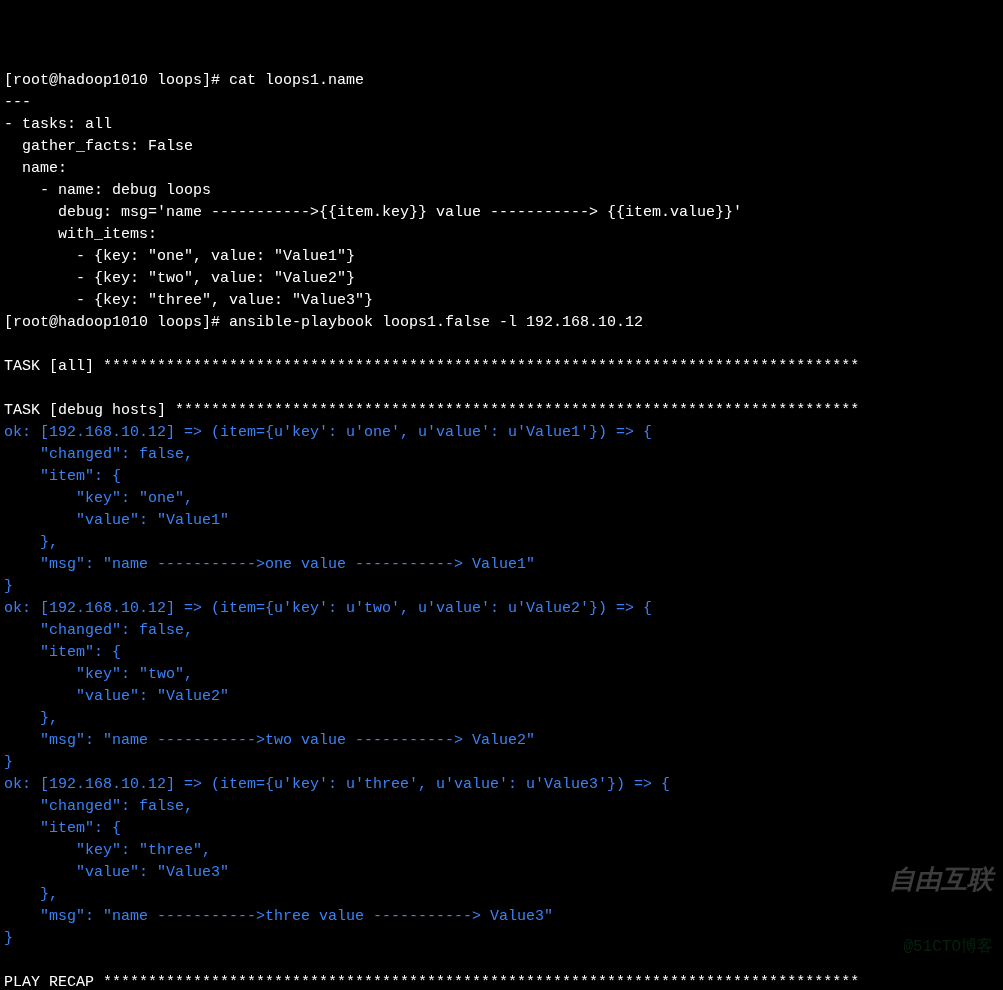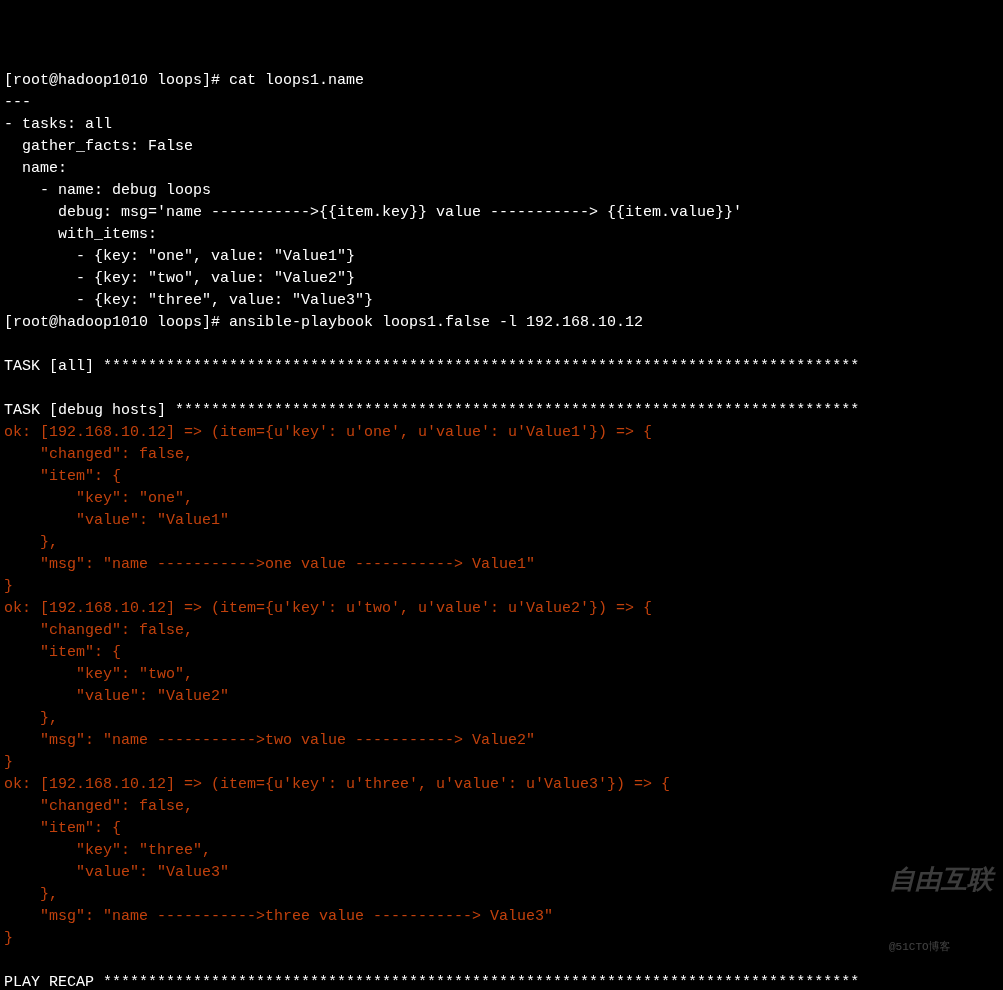--- a/index.html
+++ b/index.html
@@ -8,38 +8,38 @@
     font-family: "Consolas", "Monaco", "Courier New", monospace;
     font-size: 15px;
     line-height: 22px;
     margin: 0;
     padding: 4px;
     white-space: pre;
     width: 1003px;
     box-sizing: border-box;
     overflow: hidden;
   }
-  .green { color: #c2410c; }
+  .green { color: #3b82f6; }
   .watermark {
     position: fixed;
     right: 10px;
     bottom: 10px;
     opacity: 0.25;
     pointer-events: none;
-    text-align: left;
+    text-align: right;
   }
   .watermark .t1 {
     font-size: 26px;
     font-weight: bold;
     font-style: italic;
     color: #eeeeee;
   }
   .watermark .t2 {
-    font-size: 11px;
-    color: #ffffff;
+    font-size: 16px;
+    color: #15803d;
   }
 </style>
 </head>
 <body>
 
 
 <div><span>[root@hadoop1010 loops]# </span><span>cat loops1.name</span>
 <span>---</span>
 <span>- tasks: all</span>
 <span>  gather_facts: False</span>

